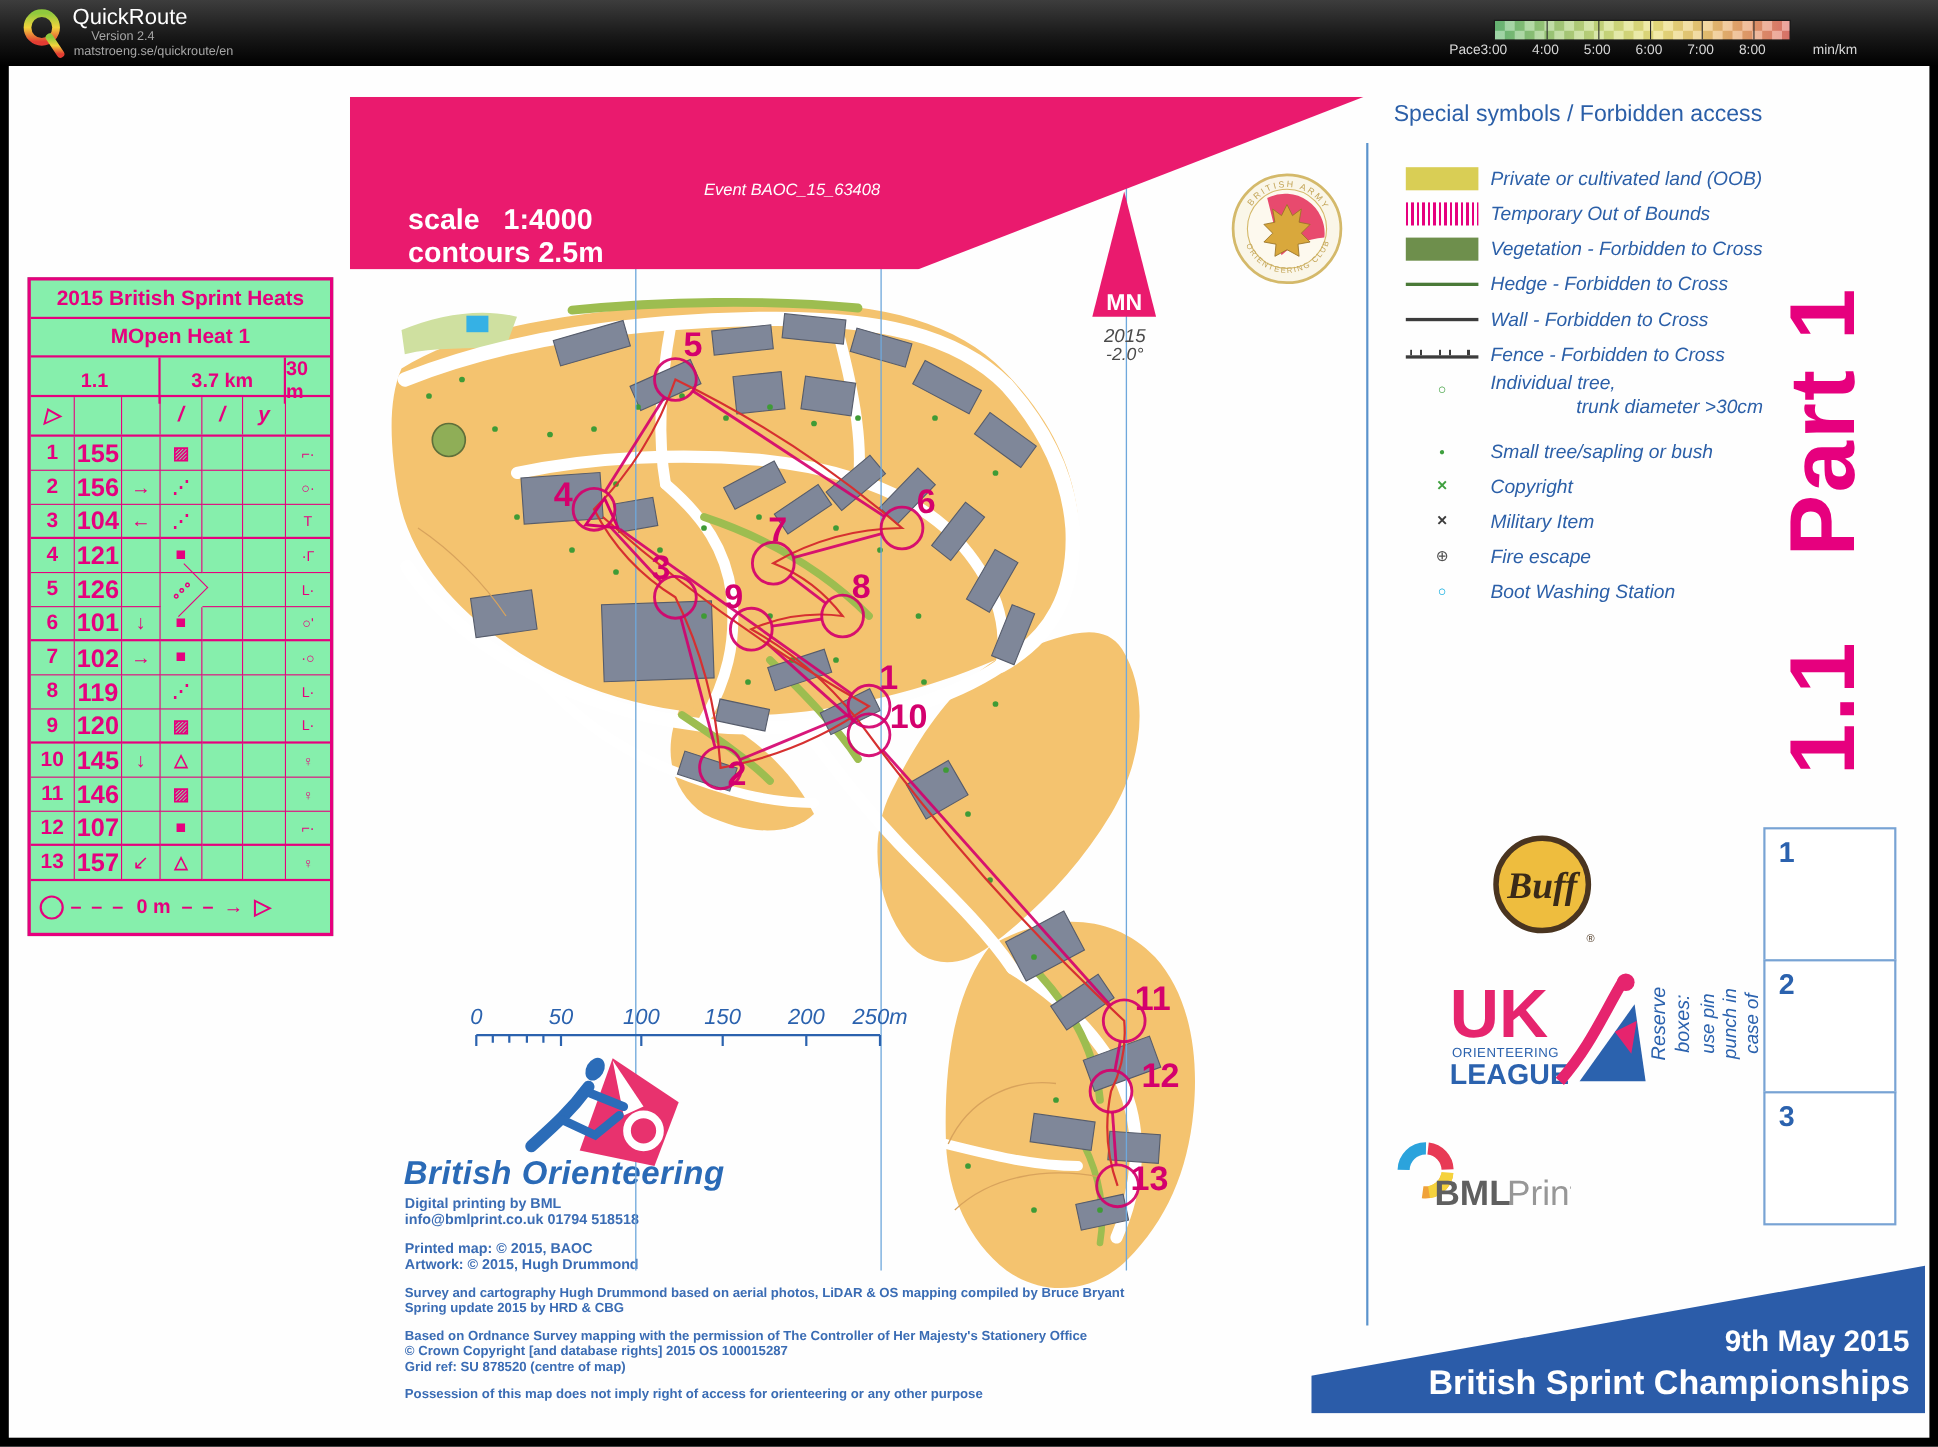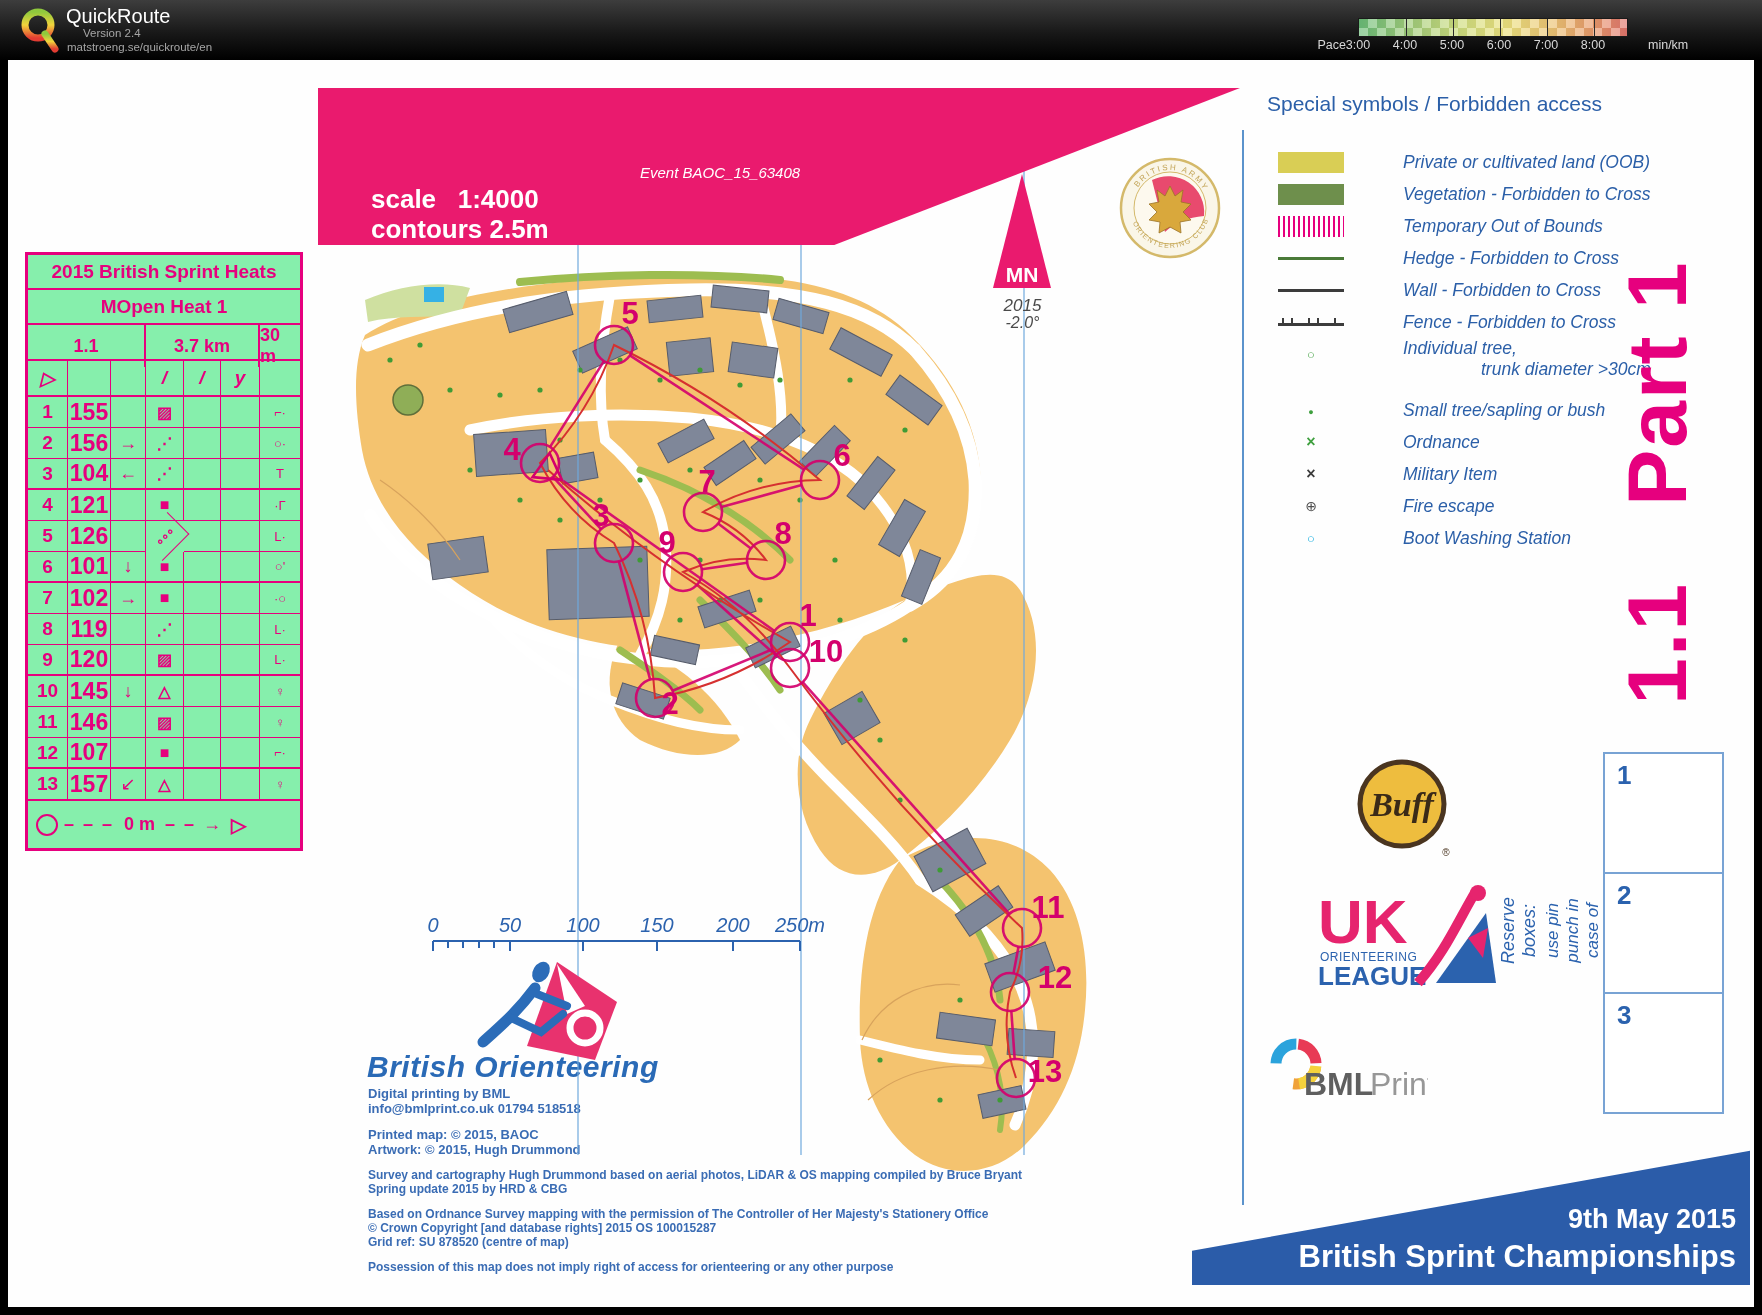--- a/index.html
+++ b/index.html
@@ -74,21 +74,21 @@
   #mn-wrap { position:absolute; left:985px; top:168px; z-index:16; }
   .mn-year { position:absolute; left:985px; top:296px; width:75px; text-align:center;
     font-style:italic; font-size:17px; color:#4a4a4a; z-index:16; }
   .mn-decl { position:absolute; left:985px; top:314px; width:75px; text-align:center;
     font-style:italic; font-size:16px; color:#4a4a4a; z-index:16; }
 
   
   #divider { position:absolute; left:1242px; top:130px; width:2px; height:1075px; background:#5b93cc; }
   #legend-title { position:absolute; left:1267px; top:92px; font-size:21px; color:#2b5fa8; }
   #legend-items { position:absolute; left:1267px; top:146px; width:330px; }
-  .litem { display:flex; align-items:center; height:32px;gap:48px; }
+  .litem { display:flex; align-items:center; height:32px; }
   .litem.tall { height:56px; align-items:flex-start; }
   .swcell { width:88px; flex:none; display:flex; justify-content:center; align-items:center; }
   .litem.tall .swcell { height:32px; }
   .llabel { font-style:italic; color:#2b5fa8; font-size:17.5px; white-space:nowrap; }
   .l2 { padding-left:78px; }
   .sw-oob { width:66px; height:21px; background:#d9ce55; }
   .sw-toob { width:66px; height:21px;
     background:repeating-linear-gradient(90deg,#e6007e 0,#e6007e 2px,#fff 2px,#fff 5px); }
   .sw-veg { width:66px; height:21px; background:#6e8f4c; }
   .sw-hedge { width:66px; height:3px; background:#4a7a38; }
@@ -536,32 +536,32 @@
     <div class="litem">
       <div class="swcell">
         <span class="sw-oob"></span>
       </div>
       <div class="llabel">
         <div>Private or cultivated land (OOB)</div>
       </div>
     </div>
     <div class="litem">
       <div class="swcell">
+        <span class="sw-toob"></span>
+      </div>
+      <div class="llabel">
+        <div>Temporary Out of Bounds</div>
+      </div>
+    </div>
+    <div class="litem">
+      <div class="swcell">
         <span class="sw-veg"></span>
       </div>
       <div class="llabel">
         <div>Vegetation - Forbidden to Cross</div>
-      </div>
-    </div>
-    <div class="litem">
-      <div class="swcell">
-        <span class="sw-toob"></span>
-      </div>
-      <div class="llabel">
-        <div>Temporary Out of Bounds</div>
       </div>
     </div>
     <div class="litem">
       <div class="swcell">
         <span class="sw-hedge"></span>
       </div>
       <div class="llabel">
         <div>Hedge - Forbidden to Cross</div>
       </div>
     </div>
@@ -596,21 +596,21 @@
       </div>
       <div class="llabel">
         <div>Small tree/sapling or bush</div>
       </div>
     </div>
     <div class="litem">
       <div class="swcell">
         <span class="sw-rootstock"></span>
       </div>
       <div class="llabel">
-        <div>Ordnance</div>
+        <div>Copyright</div>
       </div>
     </div>
     <div class="litem">
       <div class="swcell">
         <span class="sw-military"></span>
       </div>
       <div class="llabel">
         <div>Military Item</div>
       </div>
     </div>

